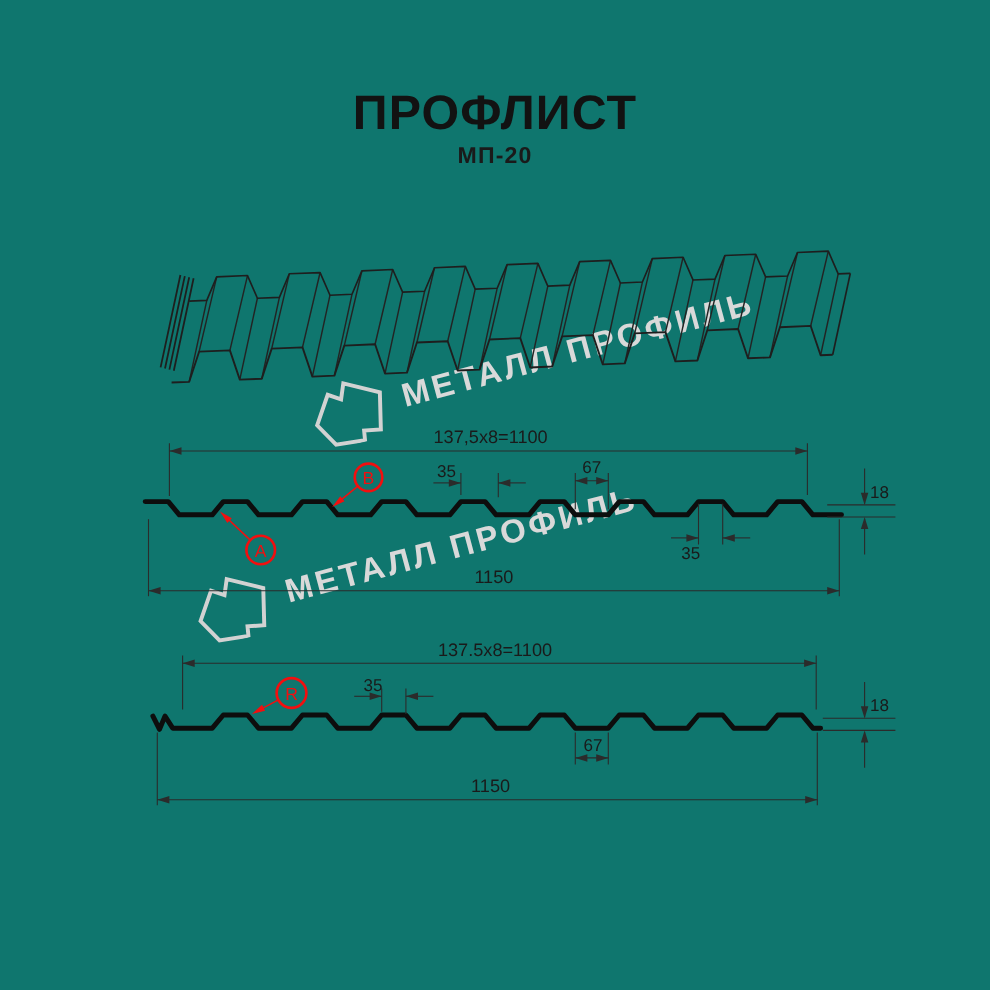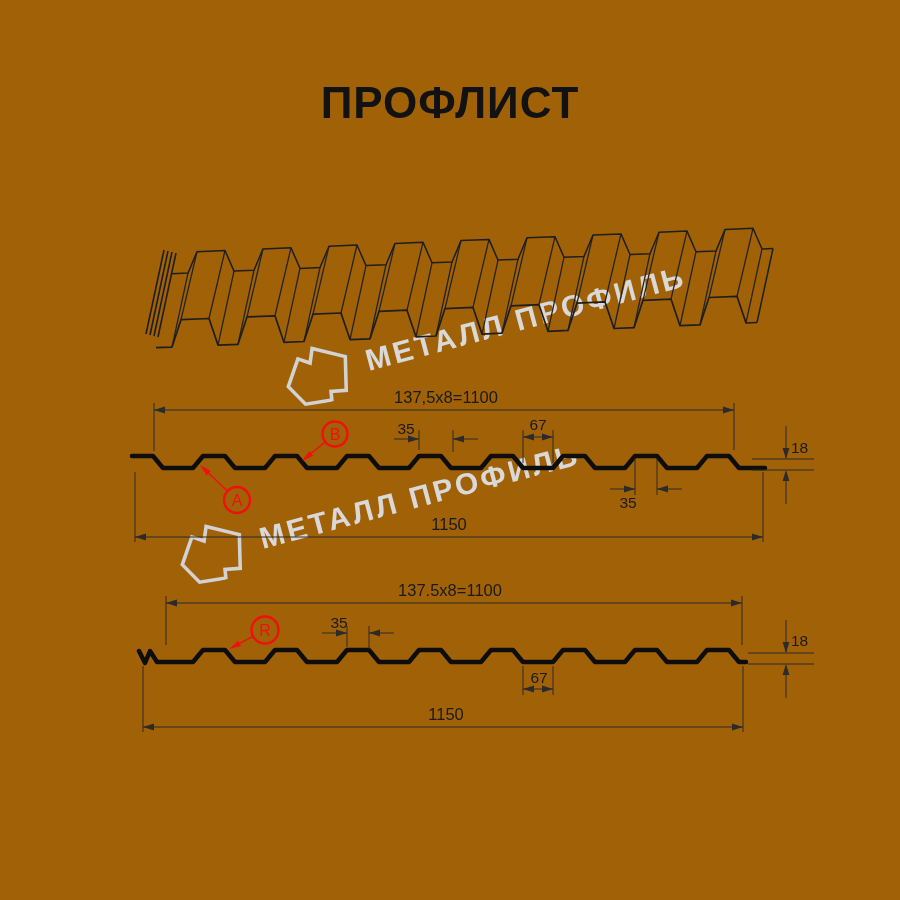--- a/index.html
+++ b/index.html
@@ -1,16 +1,16 @@
 <!DOCTYPE html>
 <html><head>
 <meta charset="utf-8">
 <style>
   html,body{margin:0;padding:0;background:#fff;}
-  .page{position:relative;width:900px;height:900px;background:#a16207;overflow:hidden;
+  .page{position:relative;width:900px;height:900px;background:#0f766e;overflow:hidden;
         font-family:"Liberation Sans",sans-serif;color:#111;}
   .title{position:absolute;left:0;top:78px;width:900px;text-align:center;
          font-size:44px;font-weight:800;letter-spacing:1px;color:#121212;}
   .subtitle{position:absolute;left:0;top:130px;width:900px;text-align:center;
          font-size:21px;font-weight:600;letter-spacing:1px;color:#1a1a1a;}
   .footer{position:absolute;left:0;top:793px;width:900px;text-align:center;
          font-size:20px;font-weight:600;letter-spacing:1px;color:#1c1c1c;}
   .watermark{position:absolute;display:flex;align-items:center;gap:14px;
          transform:rotate(-15deg);color:#d9d9d9;font-weight:800;font-size:30px;
          letter-spacing:3px;white-space:nowrap;z-index:1;}
@@ -19,20 +19,21 @@
   #wm2{left:168px;top:478px;}
   #diagram{position:absolute;left:0;top:0;z-index:2;}
   #diagram text{font-family:"Liberation Sans",sans-serif;}
 </style>
 </head>
 <body>
 
 <div class="page">
 
   <div class="title">ПРОФЛИСТ</div>
+  <div class="subtitle">МП-20</div>
 
   <div class="watermark" id="wm1">
     <svg width="74" height="60" viewBox="0 0 100 84">
       <path d="M7,48 L30,14 L45,24 L53,5 L95,28 L84,74 L63,70 L61,82 L24,78 Z" fill="none" stroke="#d2d2d2" stroke-width="5" stroke-linejoin="miter"></path>
     </svg>
     <span>МЕТАЛЛ ПРОФИЛЬ</span>
   </div>
 
   <div class="watermark" id="wm2">
     <svg width="74" height="60" viewBox="0 0 100 84">

